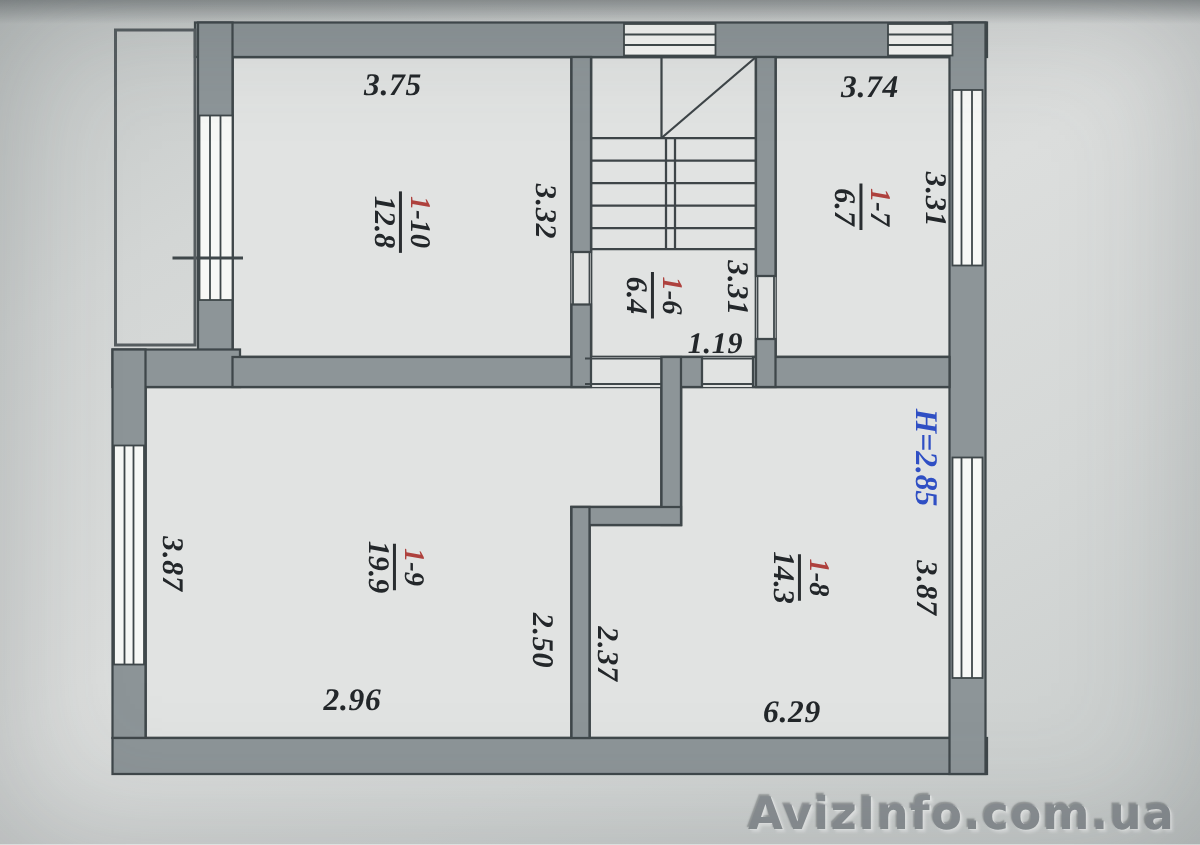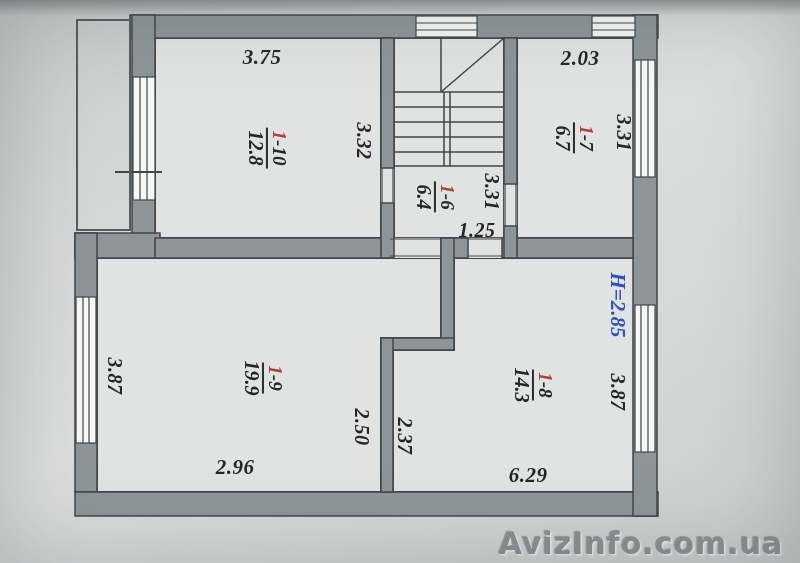--- a/index.html
+++ b/index.html
@@ -99,24 +99,24 @@
     <g stroke="#3f474a" stroke-width="1.2" fill="none">
       <path d="M390,239 H441 M390,256 H441"></path>
       <path d="M468,239 H502 M468,256 H502"></path>
       <path d="M382,168 V203 M393,168 V203"></path>
       <path d="M505,184 V226 M516,184 V226"></path>
     </g>
   </svg>
 
   <div class="label dim lg hor" style="left:262px;top:57px">3.75</div>
   <div class="label dim rot" style="left:363px;top:141px">3.32</div>
-  <div class="label dim lg hor" style="left:580px;top:58px">2.03</div>
+  <div class="label dim lg hor" style="left:580px;top:58px">3.74</div>
   <div class="label dim rot" style="left:623px;top:133px">3.31</div>
   <div class="label dim rot" style="left:491px;top:192px">3.31</div>
-  <div class="label dim hor" style="left:477px;top:230px">1.25</div>
+  <div class="label dim hor" style="left:477px;top:230px">1.19</div>
   <div class="label dim rot" style="left:114px;top:376px">3.87</div>
   <div class="label dim lg hor" style="left:235px;top:467px">2.96</div>
   <div class="label dim rot" style="left:361px;top:427px">2.50</div>
   <div class="label dim rot" style="left:404px;top:436px">2.37</div>
   <div class="label dim lg hor" style="left:528px;top:475px">6.29</div>
   <div class="label dim rot" style="left:617px;top:392px">3.87</div>
   <div class="label hgt rot" style="left:617px;top:305px">H=2.85</div>
 
   <div class="label roomlabel rot" style="left:267px;top:148px">
     <span class="id"><span class="red">1</span><span>-10</span></span><br>

